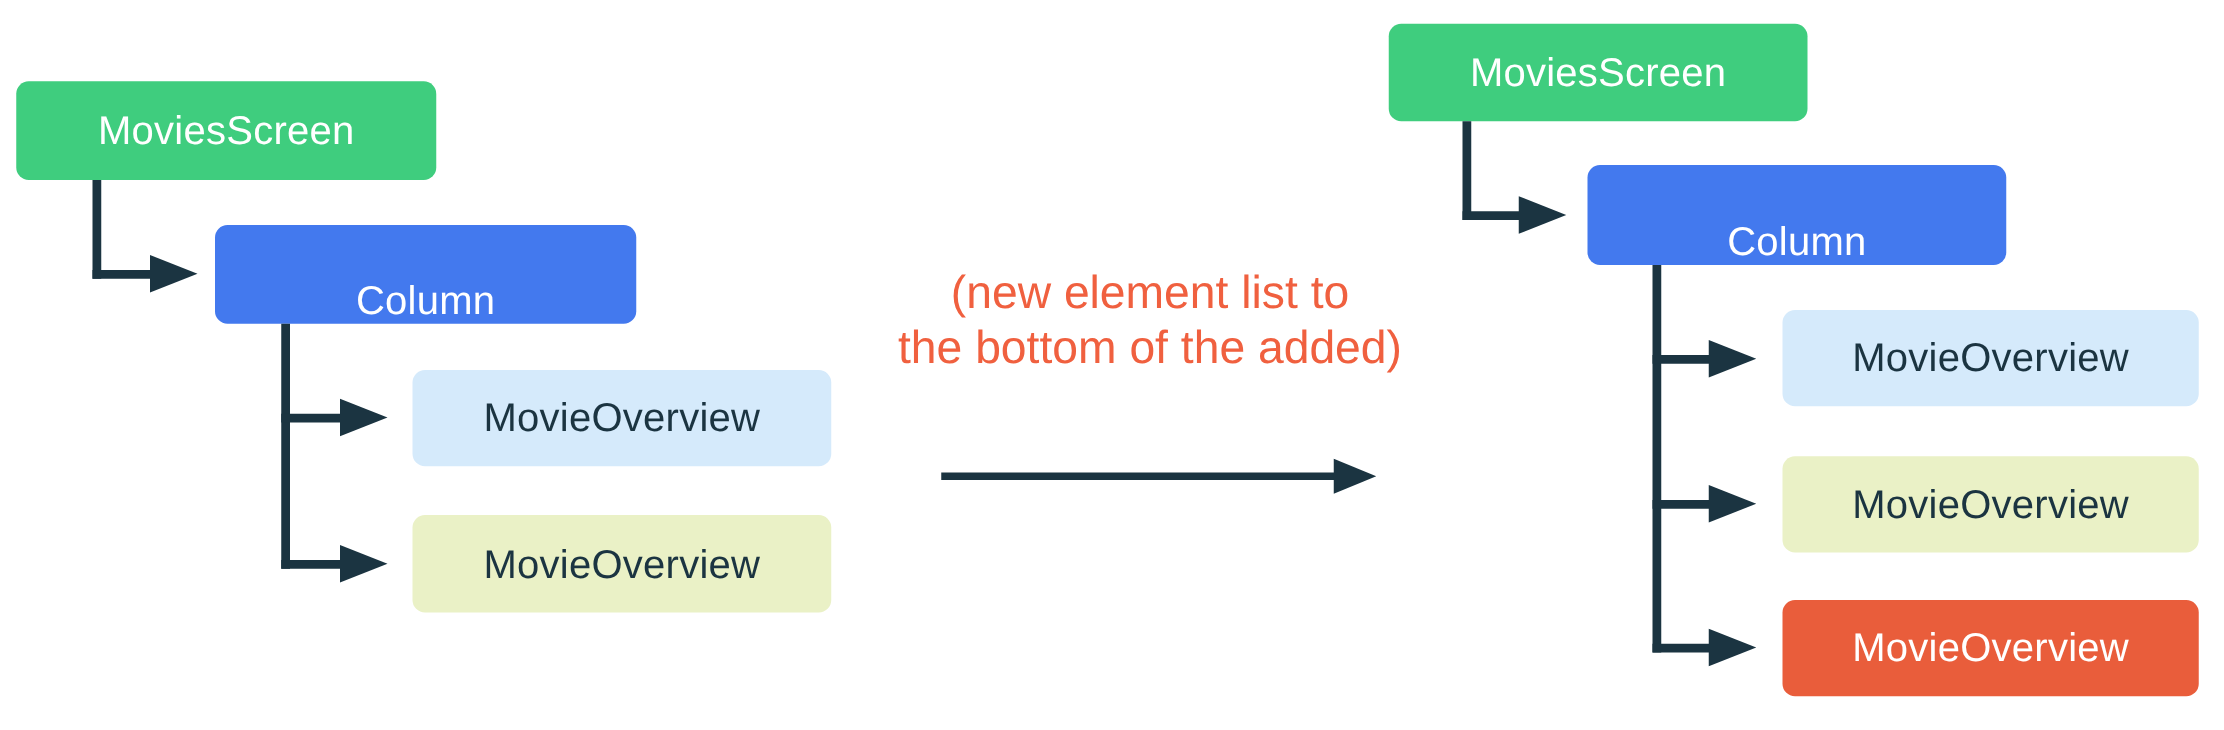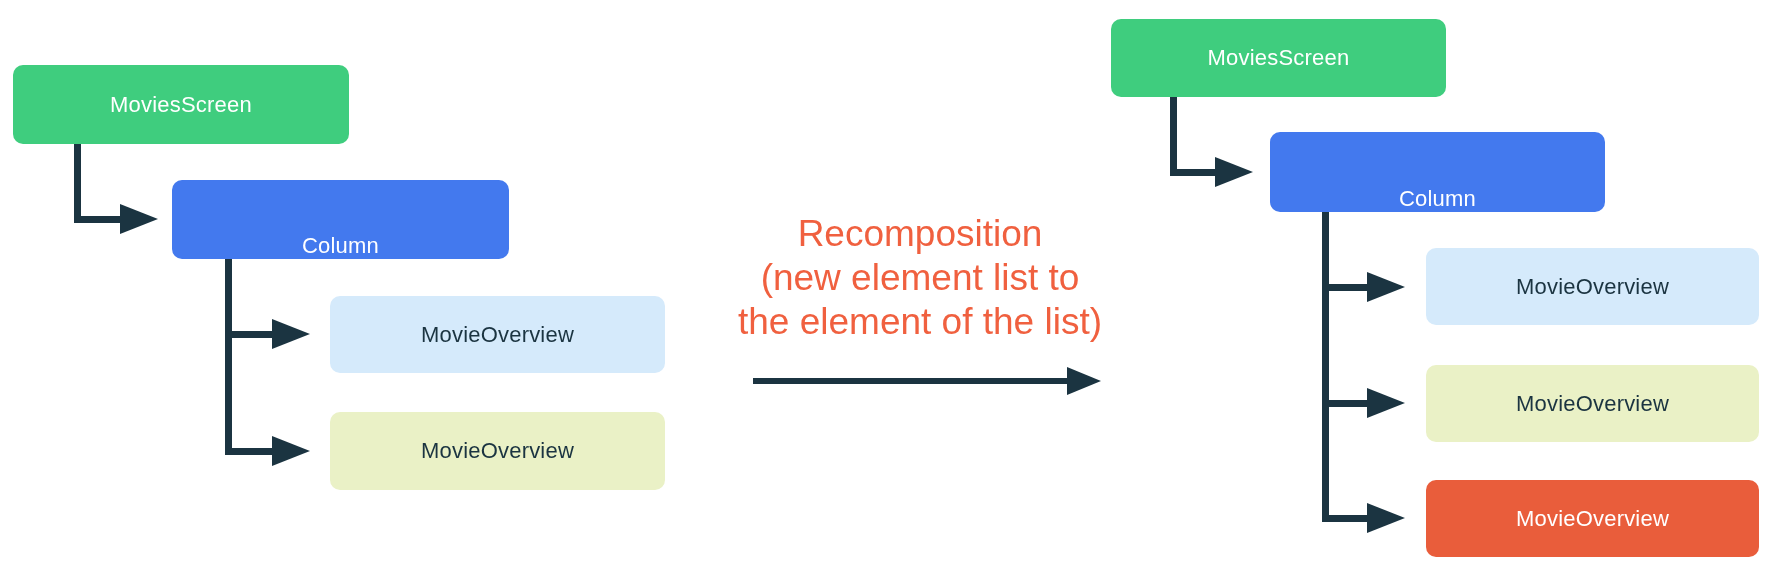--- a/index.html
+++ b/index.html
@@ -14,21 +14,21 @@
     height: 584px;
     background: #ffffff;
     overflow: hidden;
   }
   .node {
     position: absolute;
     display: flex;
     align-items: center;
     justify-content: center;
     border-radius: 10px;
-    font-size: 22px;
+    font-size: 32px;
     letter-spacing: 0.2px;
     white-space: nowrap;
   }
   .node.green  { background: var(--root-green);  color: var(--text-light); }
   .node.blue   { background: var(--column-blue); color: var(--text-light); align-items: flex-end; }
   .node.lblue  { background: var(--child-blue-bg);   color: var(--text-dark); }
   .node.lyellow{ background: var(--child-yellow-bg); color: var(--text-dark); }
   .node.orange { background: var(--child-orange-bg); color: var(--text-light); }
 
   .vline, .hline {
@@ -84,23 +84,22 @@
   <div class="arr-right" style="left:272px; top:436px;"></div>
 
   <div class="node lblue" style="left:330px; top:296px; width:335px; height:77px;">
     <span>MovieOverview</span>
   </div>
   <div class="node lyellow" style="left:330px; top:412px; width:335px; height:78px;">
     <span>MovieOverview</span>
   </div>
 
   <div class="annotation">
-    <div>Recomposition</div>
     <div>(new element list to</div>
-    <div>the element of the list)</div>
+    <div>the bottom of the added)</div>
   </div>
 
   <div class="hline" style="left:753px; top:378px; width:316px; height:6px;"></div>
   <div class="arr-right slim" style="left:1067px; top:367px;"></div>
 
   <div class="node green" style="left:1111px; top:19px; width:335px; height:78px;">
     <span>MoviesScreen</span>
   </div>
 
   <div class="vline" style="left:1170px; top:97px; width:7px; height:79px;"></div>

